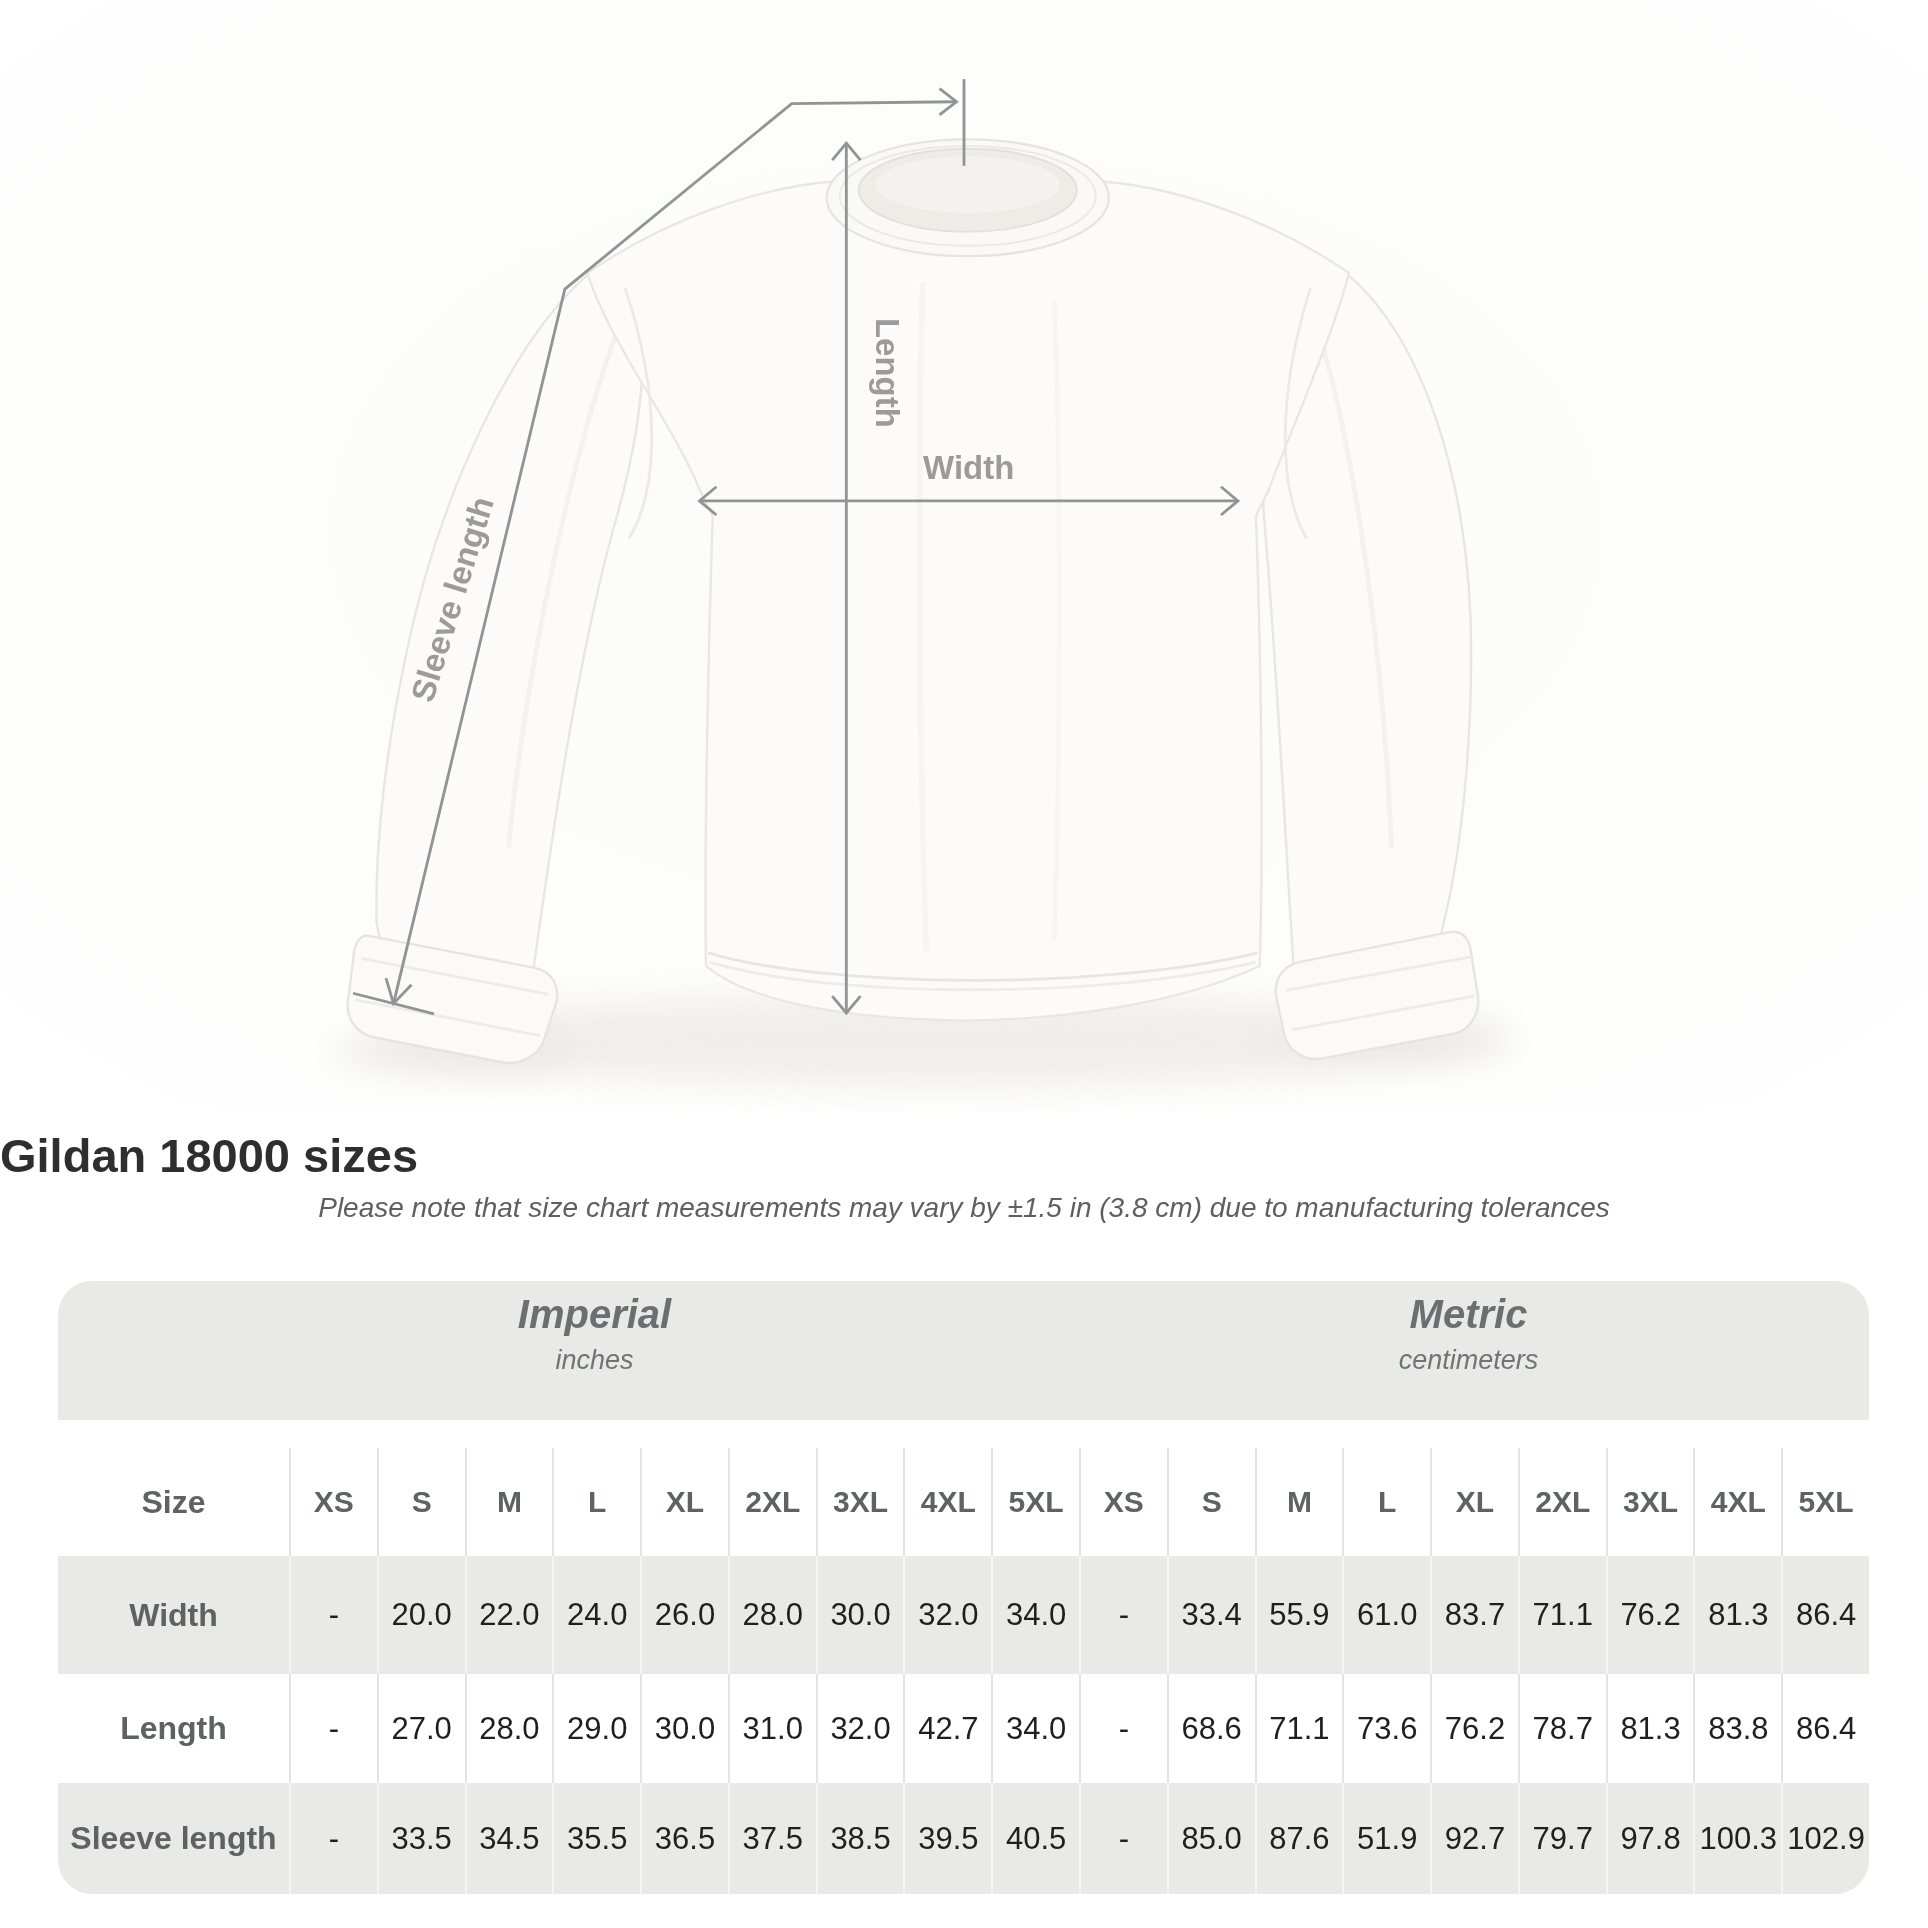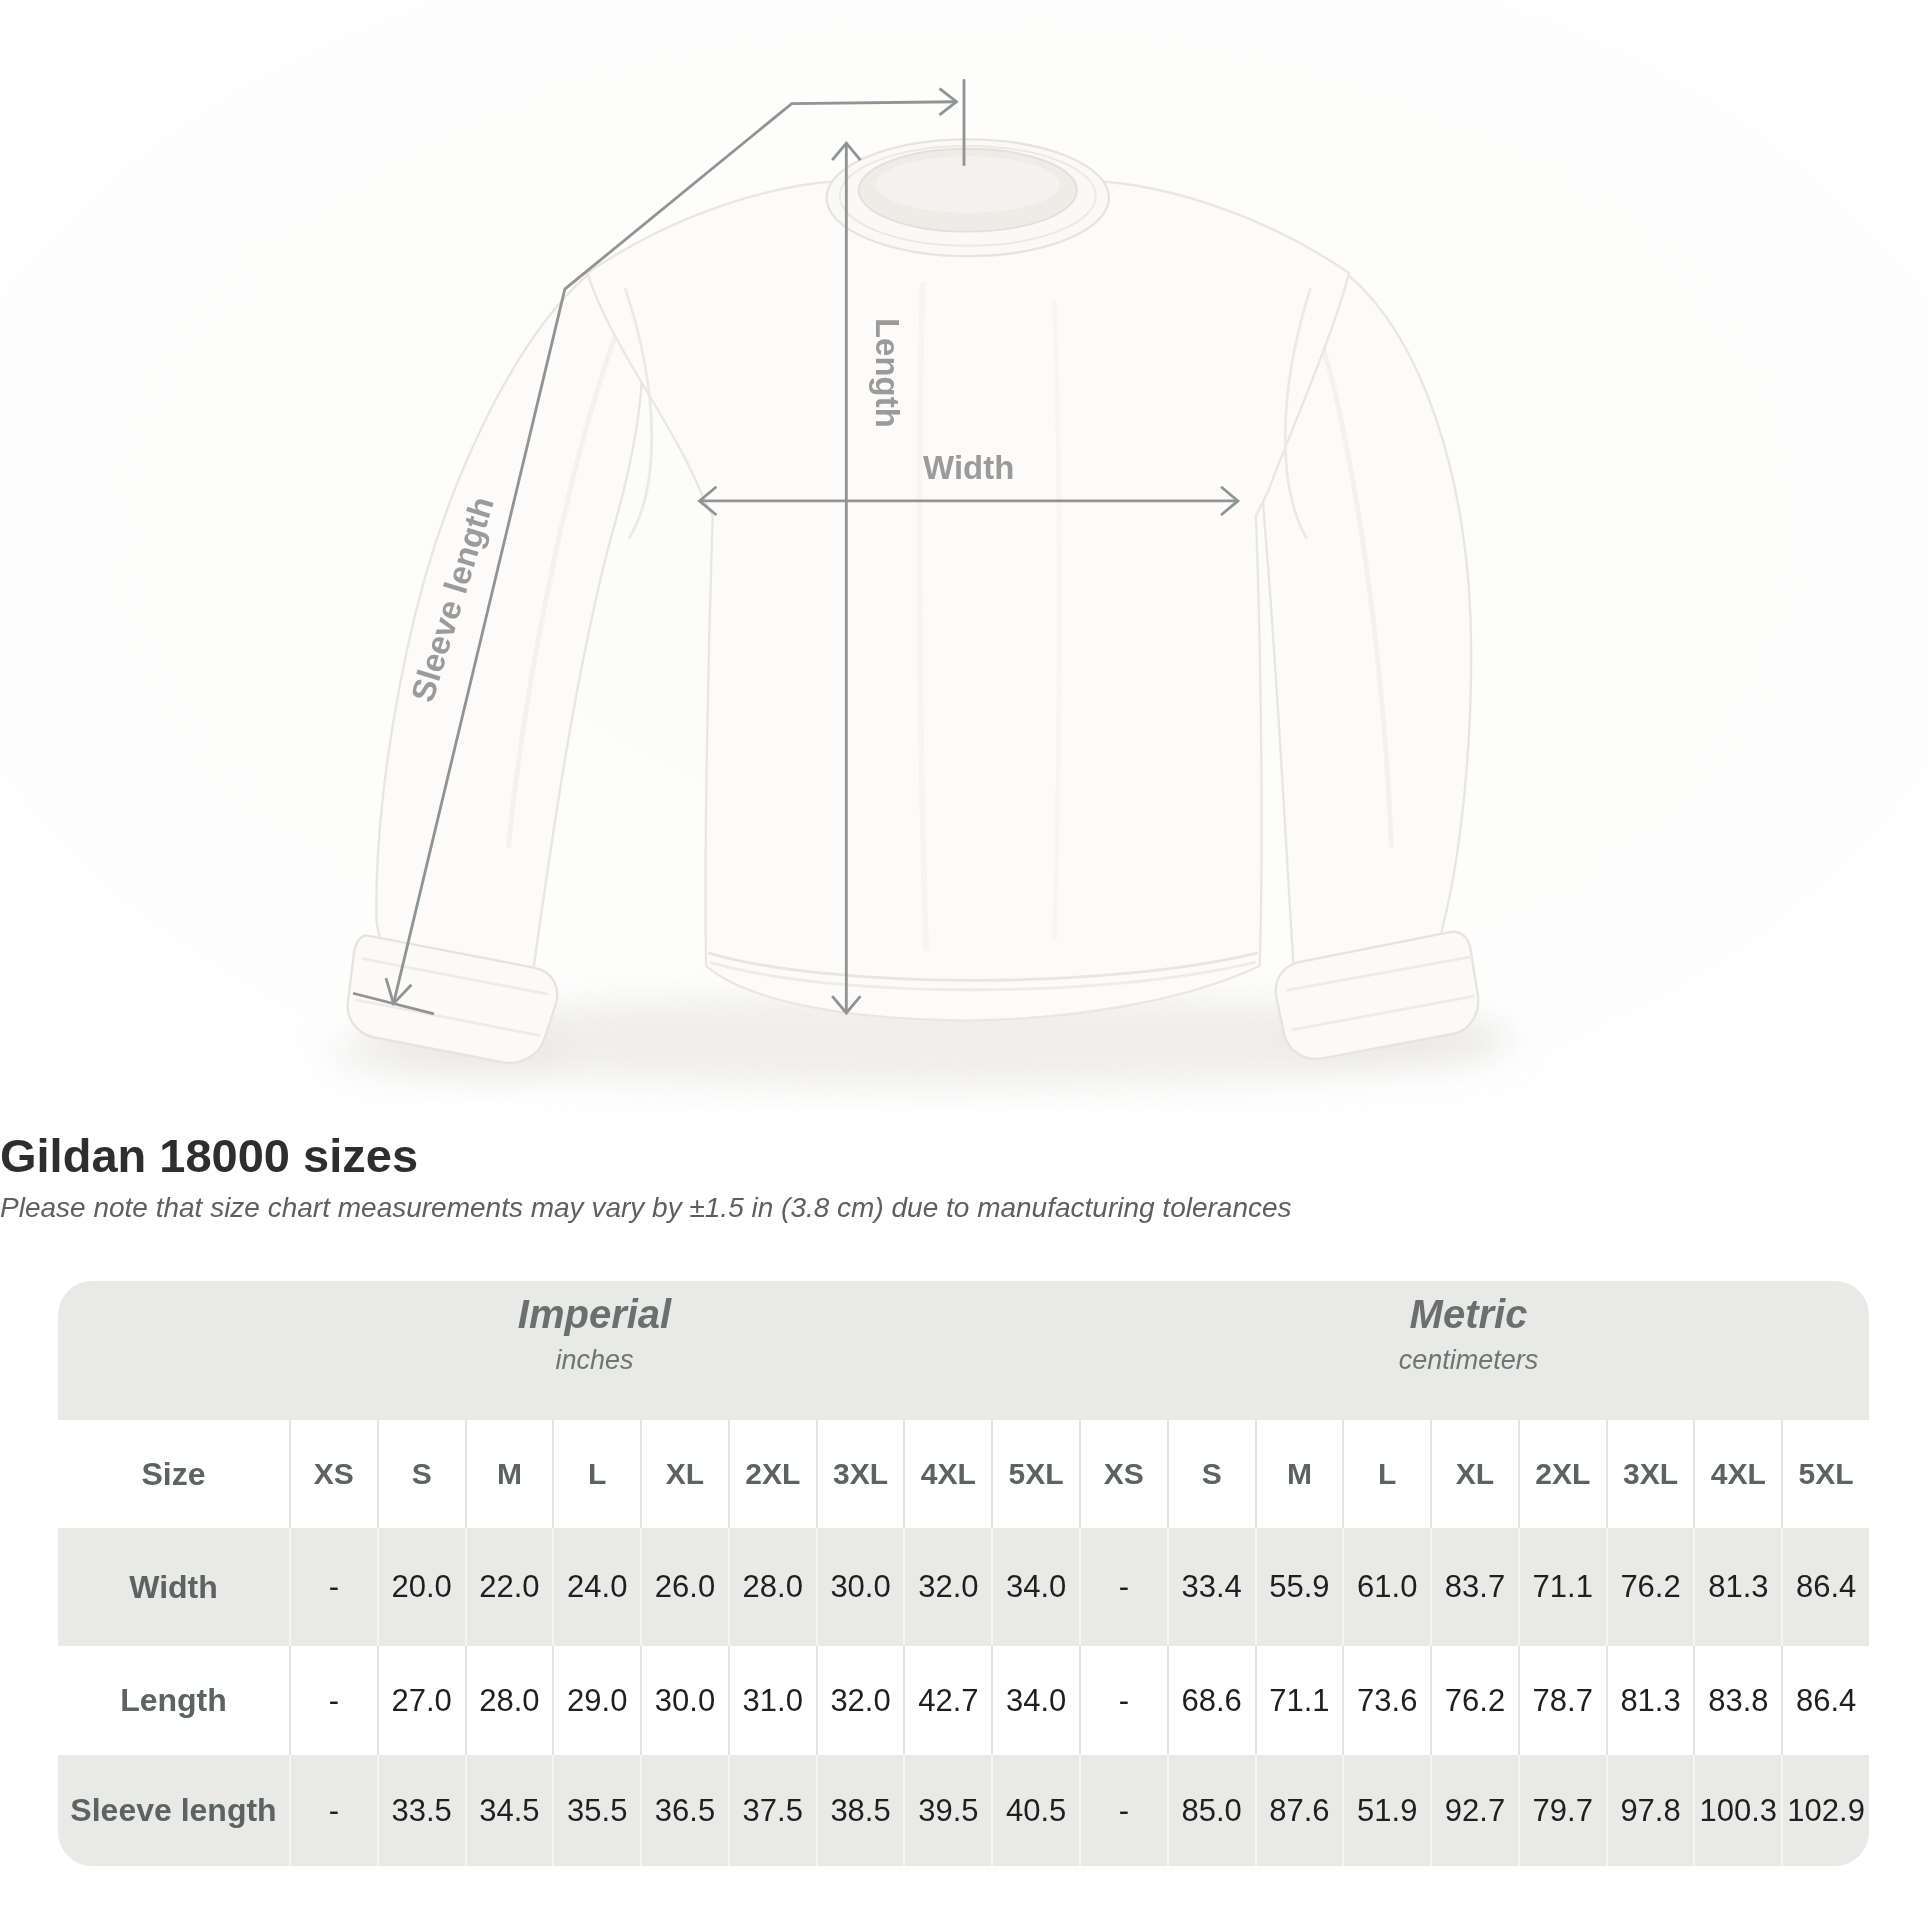--- a/index.html
+++ b/index.html
@@ -7,32 +7,32 @@
   #canvas{position:relative;width:1928px;height:1928px;background:#ffffff;overflow:hidden;}
 
   
   .photo-bg{position:absolute;left:0;top:0;width:1928px;height:1111px;
     background:radial-gradient(ellipse at 50% 48%, #fbfbf9 0%, #fdfdfc 55%, #ffffff 100%);}
 
   .diagram-svg{position:absolute;left:0;top:0;width:1928px;height:1111px;}
 
   .page-title{position:absolute;left:0;top:1128px;width:100%;
     font-size:47px;line-height:56px;font-weight:bold;color:#2e2e2e;}
-  .page-subtitle{position:absolute;left:0;top:1192px;width:100%;
+  .page-subtitle{position:absolute;left:0;top:1192px;width:100%;text-align:center;
     font-size:28px;line-height:32px;font-style:italic;color:#5f5f5f;}
 
   .table-wrap{position:absolute;left:58px;top:1281px;width:1811px;}
   .units-band{position:relative;height:139px;background:#e9e9e8;border-radius:34px 34px 0 0;}
   .group{position:absolute;top:11.3px;width:565px;text-align:center;}
   .group.imperial{left:254px;}
   .group.metric{left:1128px;}
   .group-label{font-size:40px;font-weight:bold;font-style:italic;color:#6a7070;line-height:45px;}
   .group-unit{font-size:27px;font-style:italic;color:#6f7575;line-height:30px;margin-top:7.5px;}
 
-  #size-grid{display:grid;grid-template-columns:231px repeat(18,1fr);}
+  #size-grid{display:grid;grid-template-columns:231px repeat(18,1fr);margin-top:28px;}
   .cell{display:flex;align-items:center;justify-content:center;background:#ffffff;}
   .cell.sep{border-left:2.8px solid #e3e3e3;}
   .cell.band{background:#e9e9e8;}
   .cell.band.sep{border-left-color:#f5f5f4;}
   .hrow{height:108px;}
   .r1{height:118px;}
   .r2{height:109px;}
   .r3{height:111px;}
   .colhead{font-size:30px;font-weight:bold;color:#5d6363;}
   .rowlabel{font-size:32px;font-weight:bold;color:#5d6363;}

